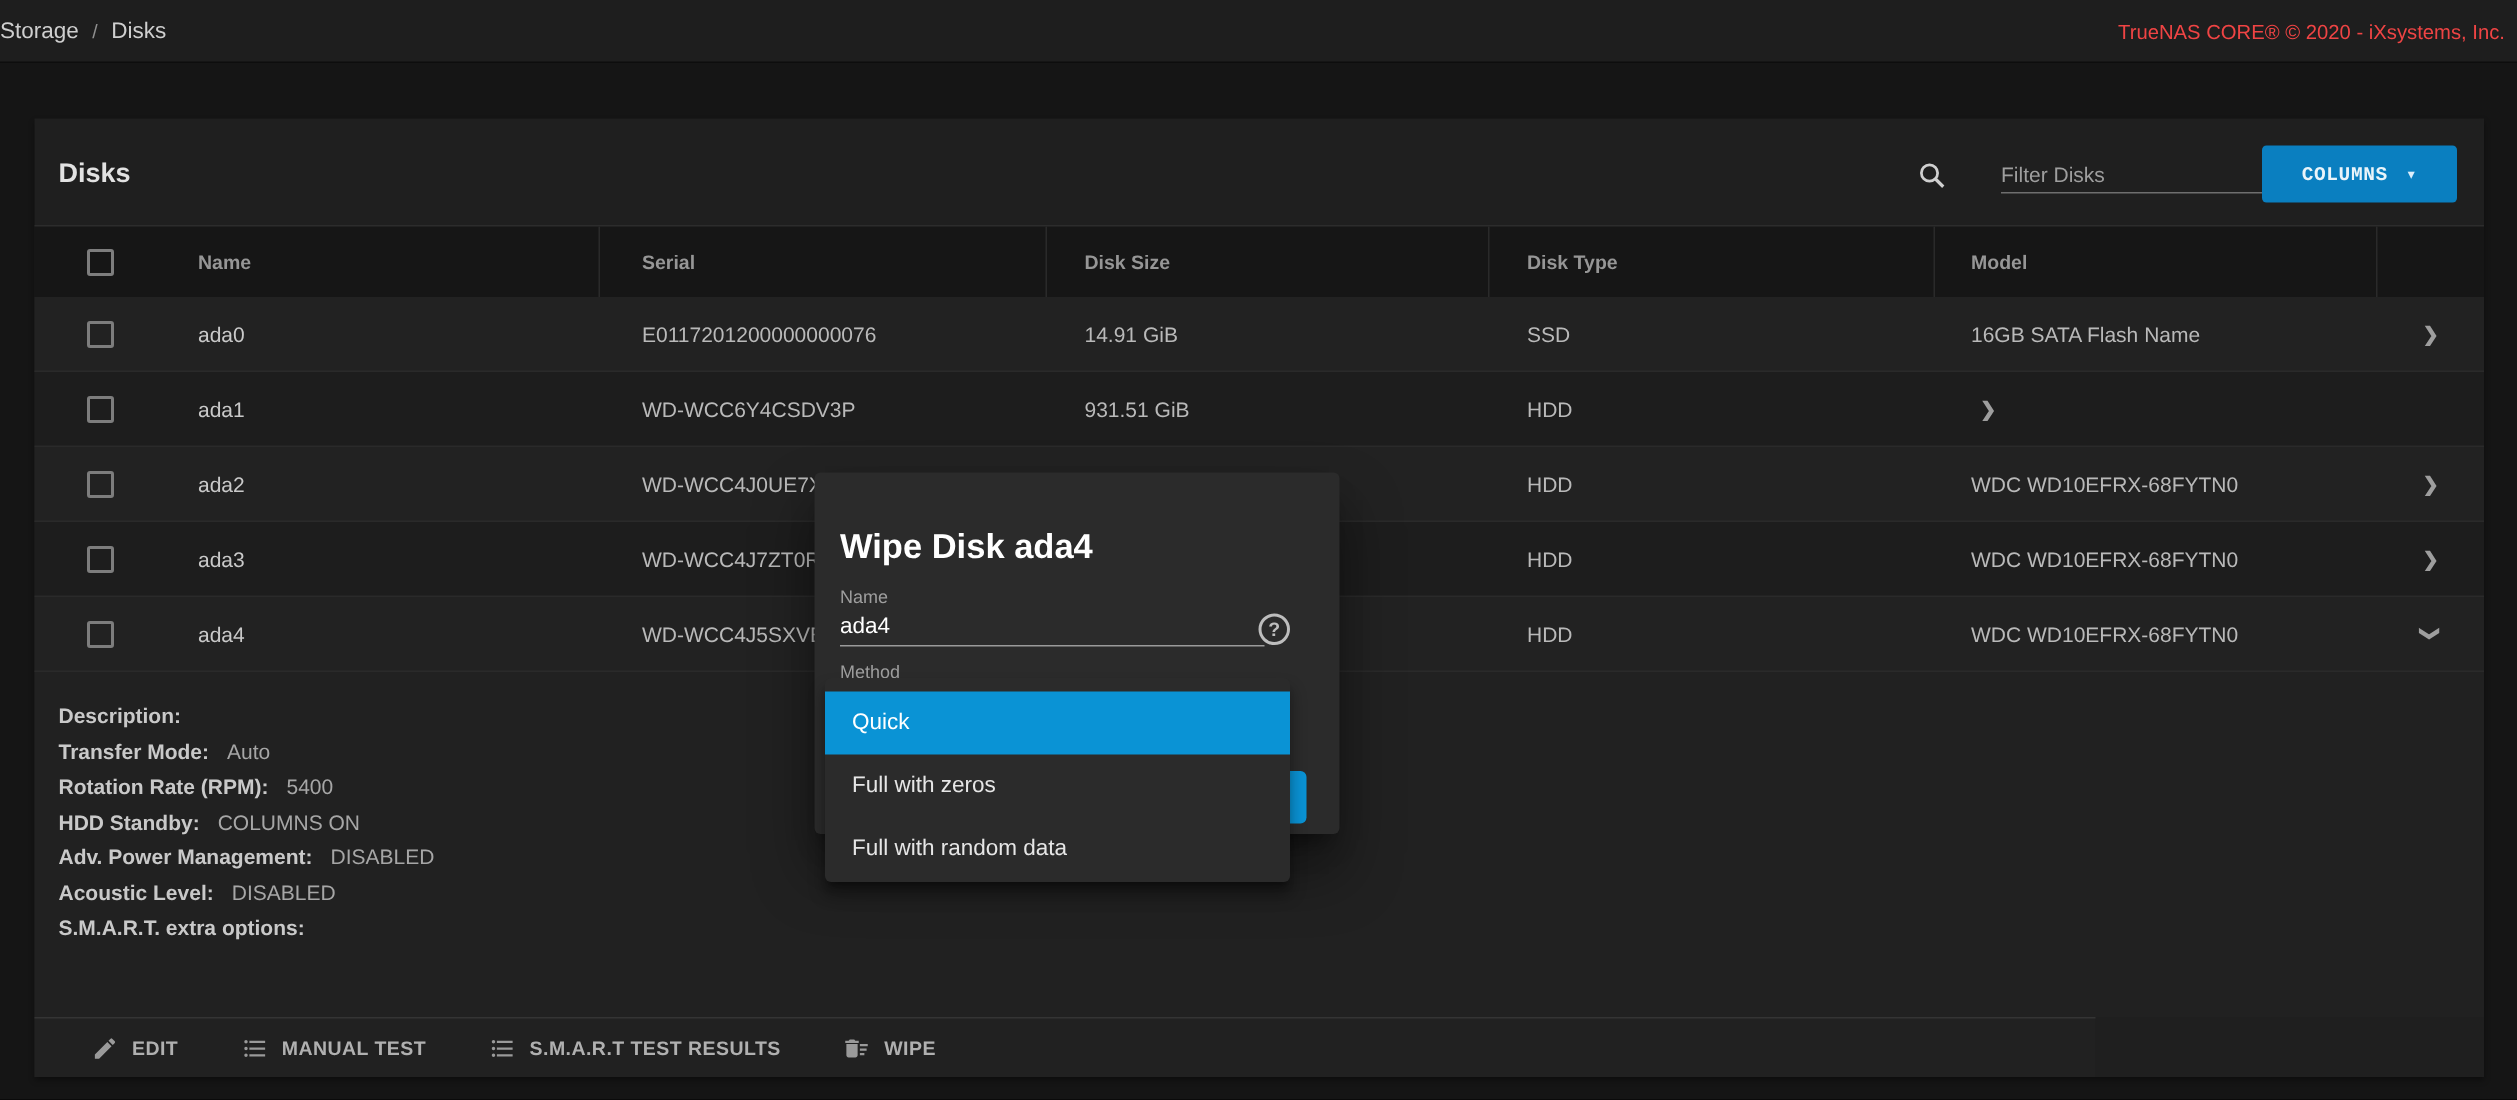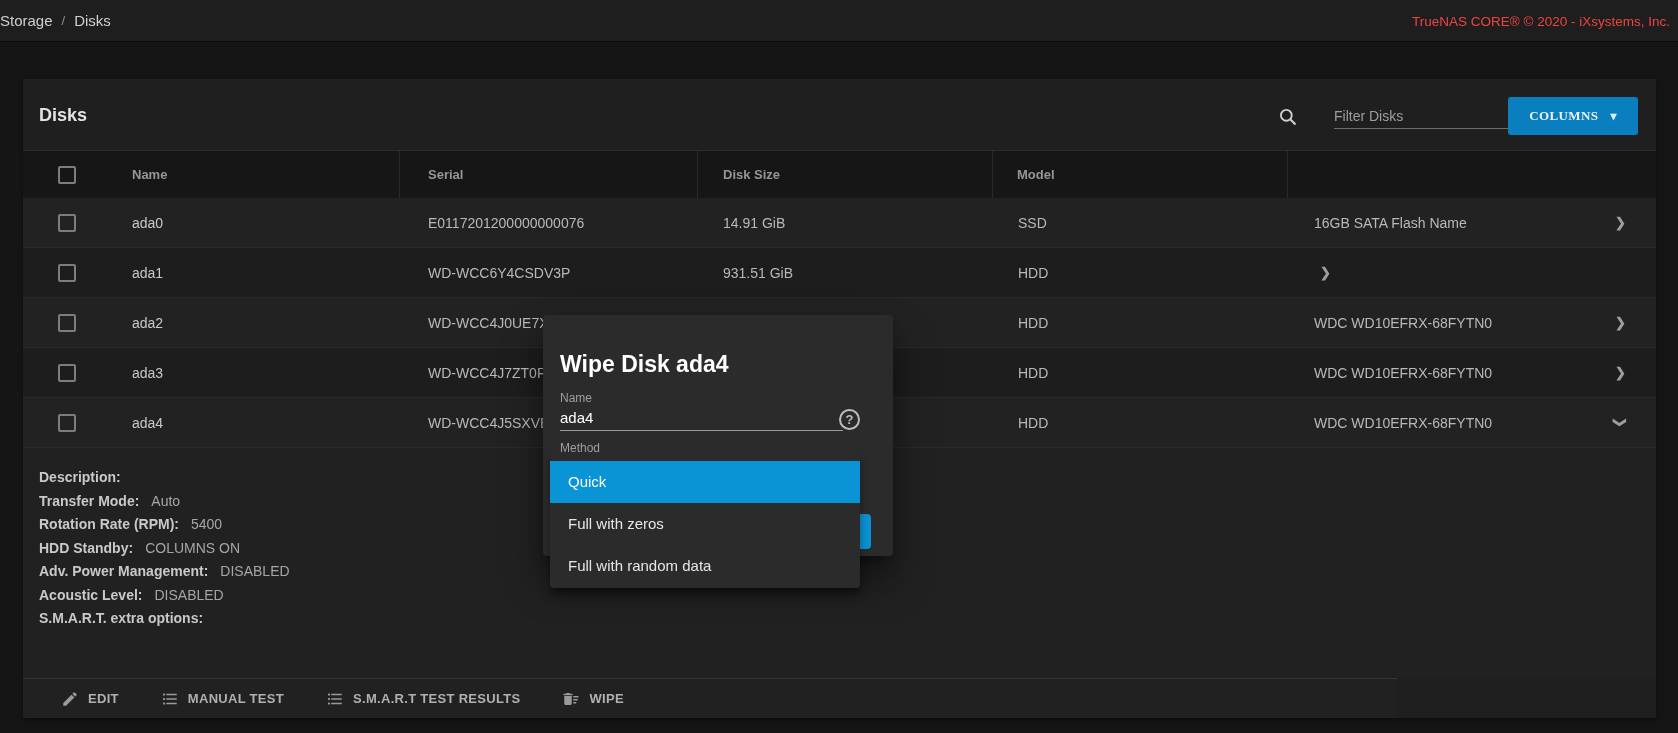--- a/index.html
+++ b/index.html
@@ -24,21 +24,21 @@
   .card-title { position:absolute; left:16px; top:26px; font-size:18px; font-weight:bold; color:#e2e2e2; }
   .search-icon { position:absolute; left:1255px; top:28px; width:20px; height:20px; }
   .filter-input { position:absolute; left:1281px; top:24px; width:186px; height:26px;
     background:transparent; border:none; border-bottom:1px solid #6e6e6e;
     color:#ec4899; font-size:14px; font-family:"Liberation Sans",sans-serif; outline:none;margin-left:30px; }
   .filter-input::placeholder { color:#9e9e9e; }
   .columns-btn { position:absolute; left:1485px; top:18px; width:130px; height:38px;
     background:#0a7fc0; border:none; border-radius:3px; cursor:pointer;
     color:#e9f4fa; font-size:13px; font-weight:bold; letter-spacing:.4px;
     display:flex; align-items:center; justify-content:center; gap:12px;
-    font-family:Liberation Serif, serif; }
+    font-family:Liberation Mono, monospace; }
   .columns-btn .caret { font-size:12px; color:#dceefb; }
   
   .thead { position:absolute; left:0; top:71px; width:1633px; height:48px;
     background:#161616; border-top:1px solid #2c2c2c; display:flex; }
   .thead .cell { color:#969696; font-size:13px; font-weight:bold; }
   .trow { position:absolute; left:0; width:1633px; height:50px; display:flex;
     border-bottom:1px solid #2a2a2a; cursor:pointer; }
   .trow.odd  { background:#222222; }
   .trow.even { background:#1d1d1d; }
   .cell { display:flex; align-items:center; font-size:14px; color:#b9b9b9; overflow:hidden; white-space:nowrap; }
@@ -118,20 +118,21 @@
       <span class="caret">▾</span>
     </button>
 
     <div class="thead">
       <div class="cell col-cb">
           <span class="checkbox"></span>
         </div>
       <div class="cell col-name">Name</div>
       <div class="cell col-serial">Serial</div>
       <div class="cell col-size">Disk Size</div>
+      <div class="cell col-type">Disk Type</div>
       <div class="cell col-model">Model</div>
       <div class="cell col-chev"></div>
     </div>
 
     <div class="trow odd" style="top:119px">
       <div class="cell col-cb">
           <span class="checkbox"></span>
         </div>
       <div class="cell col-name">ada0</div>
       <div class="cell col-serial">E0117201200000000076</div>

